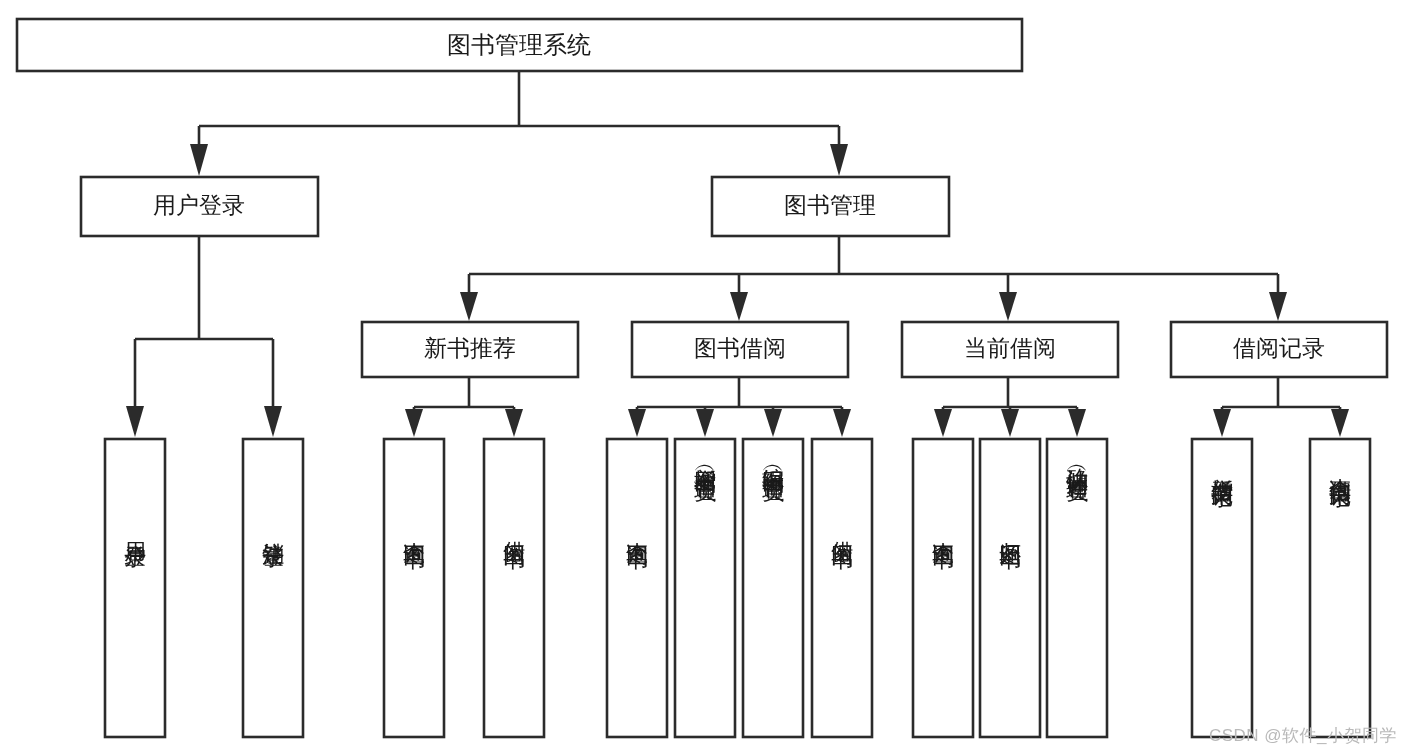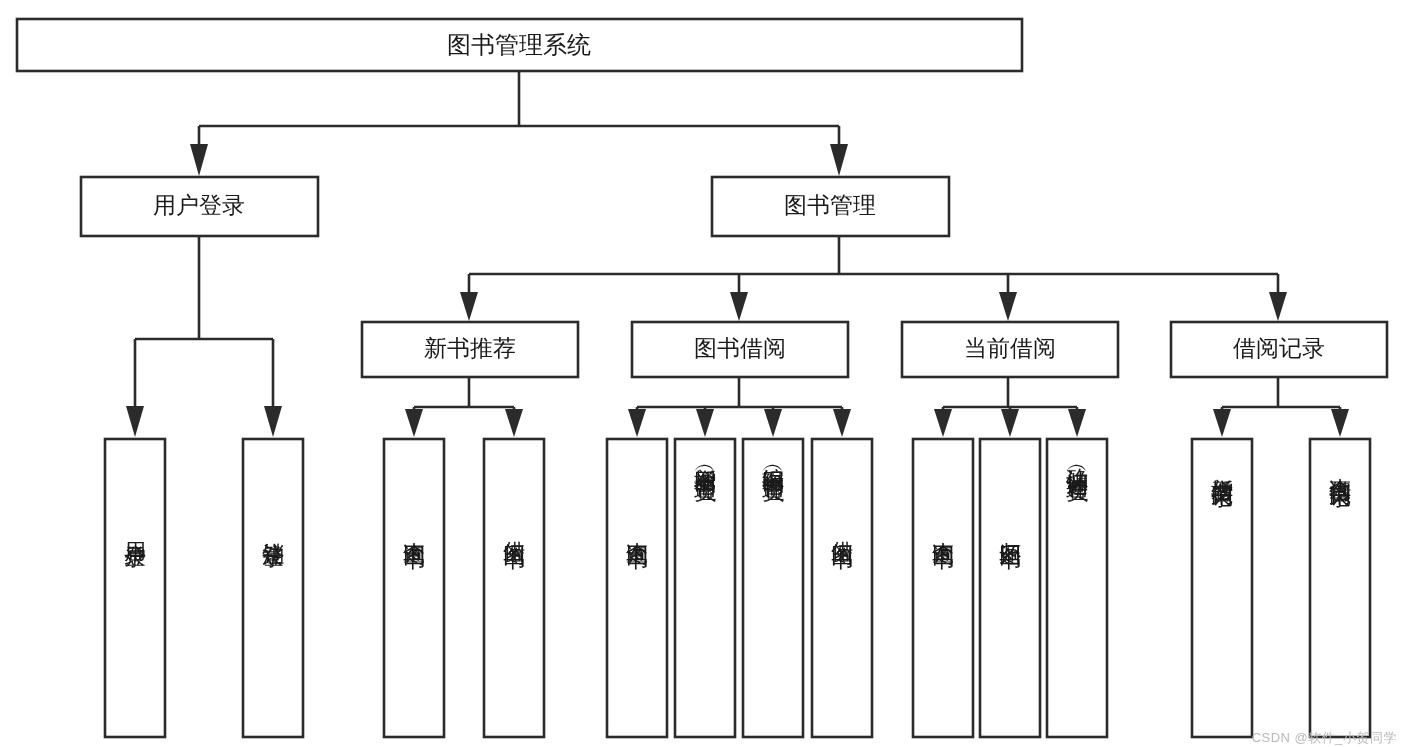--- a/index.html
+++ b/index.html
@@ -66,21 +66,21 @@
     letter-spacing: 2px;
     white-space: nowrap;
     pointer-events: none;
     user-select: none;
   }
   .watermark {
     position: absolute;
     right: 8px;
     bottom: 4px;
     font-family: "Liberation Sans", "DejaVu Sans", sans-serif;
-    font-size: 13px;
+    font-size: 17px;
     color: #b9b9b9;
     letter-spacing: 0.5px;
     white-space: nowrap;
   }
 </style>
 </head>
 <body>
 
 <div id="diagram-root">
 

